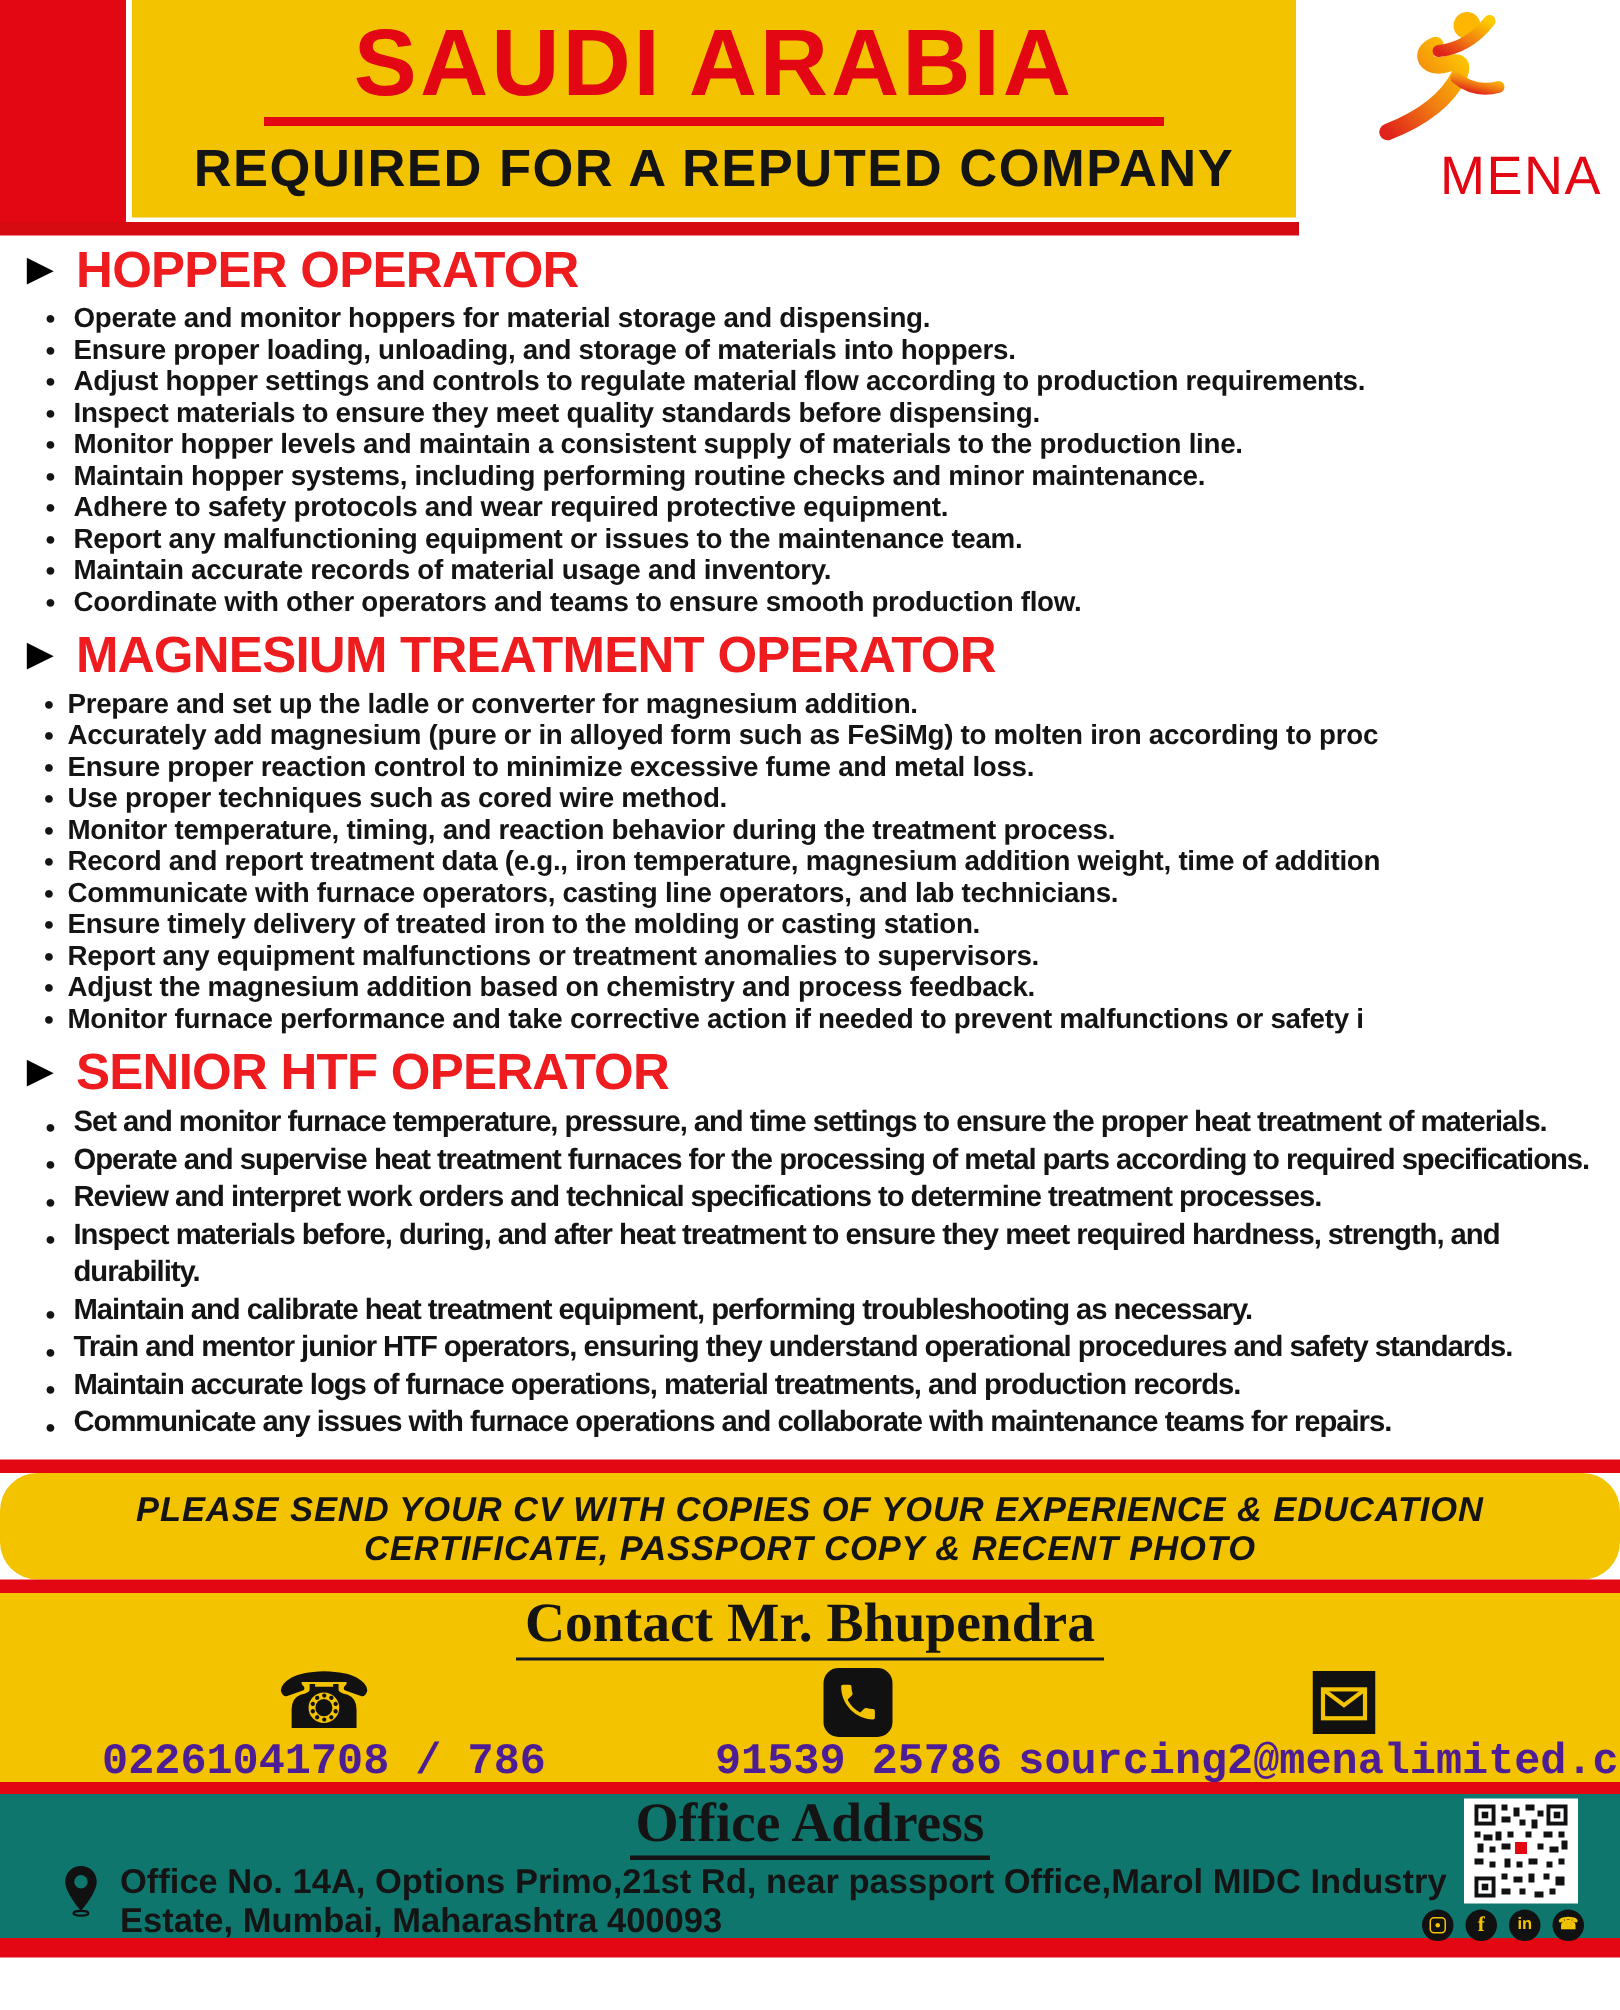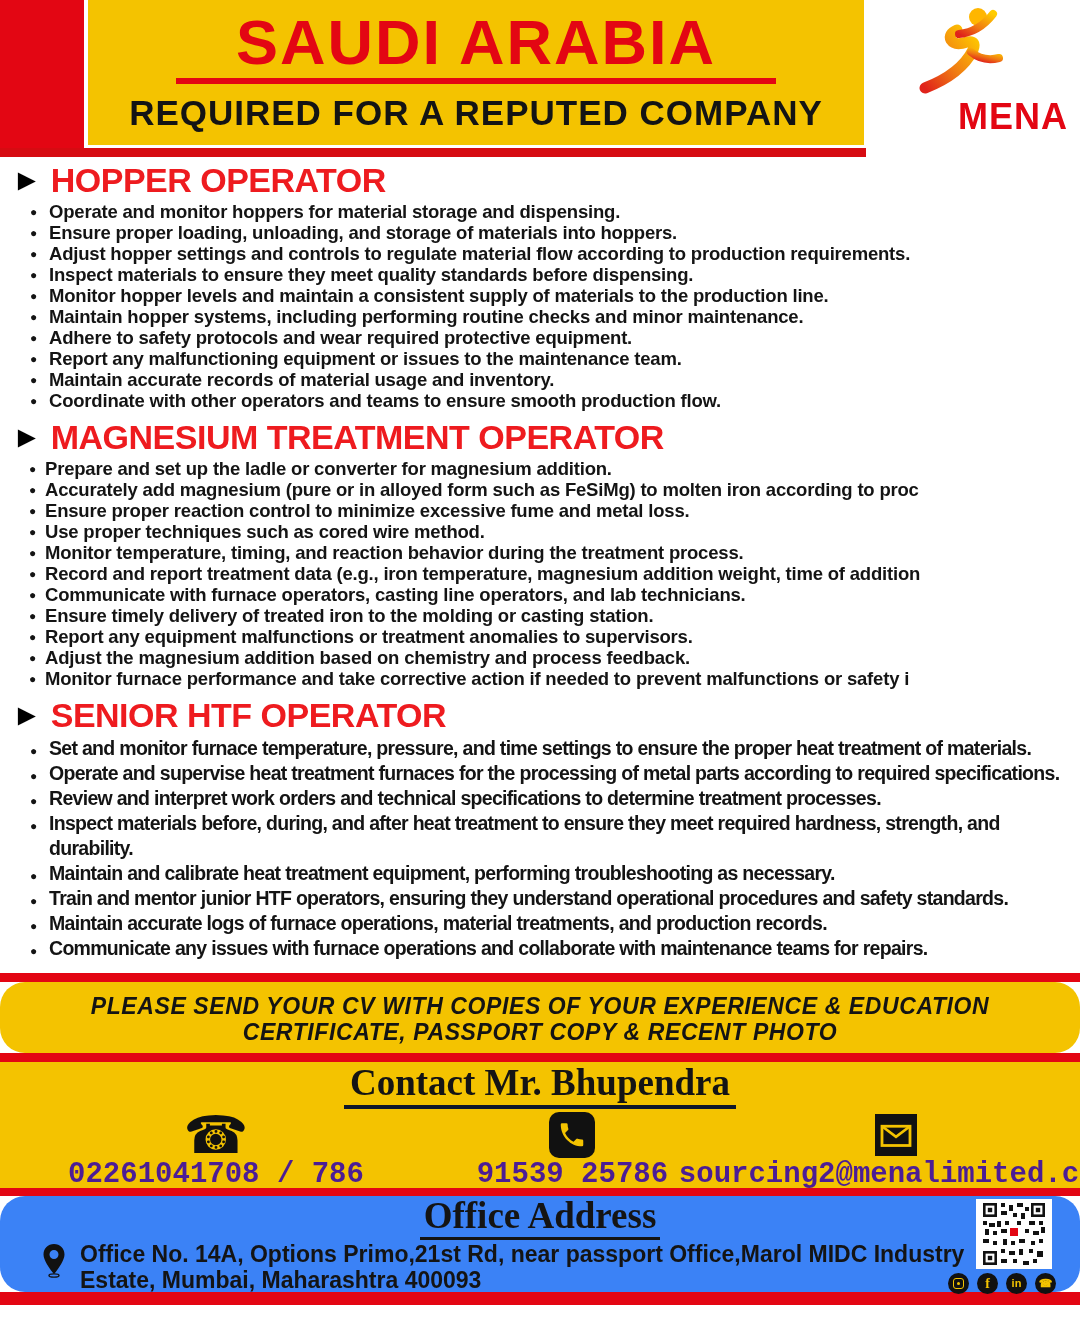--- a/index.html
+++ b/index.html
@@ -10,21 +10,21 @@
   .header { position:relative; height:148px; background:#ffffff; }
   .red-block { position:absolute; left:0; top:0; width:84px; height:148px; background:#E30613; }
   .header-yellow { position:absolute; left:88px; top:0; width:776px; height:145px;
                    background:#F4C300; text-align:center; }
   .country { font-size:63px; font-weight:800; letter-spacing:2px; color:#E30613;
              padding-top:11px; line-height:1; }
   .country-underline { height:6px; background:#E30613; width:600px; margin:4px auto 11px auto; }
   .subtitle { font-size:35px; font-weight:700; letter-spacing:1px; color:#141414; line-height:1; }
   .logo-box { position:absolute; right:0; top:0; width:212px; height:150px; background:#ffffff; }
   .mena-figure { position:absolute; left:28px; top:4px; }
-  .mena-word { position:absolute; right:12px; bottom:12px; font-size:36px; font-weight:700;
+  .mena-word { position:absolute; right:12px; bottom:12px; font-size:36px; font-weight:400;
                color:#E30613; letter-spacing:1px; }
   .header-bar { height:9px; width:866px; background:#D60B12; }
 
   
   .jobs { padding-left:12px; padding-right:0; }
   .job-heading { display:flex; align-items:center; gap:9px; margin-top:5px; margin-bottom:3px; height:36px; }
   .arrow { font-size:30px; line-height:1; color:#000; }
   .job-title { font-size:34px; font-weight:800; letter-spacing:-0.5px; color:#EE1B1F; line-height:1; }
   ul.job-list { list-style:none; padding:0 6px 0 16px; margin:0 0 8px 0; }
   ul.job-list li { position:relative; padding-left:21px; font-weight:700; color:#141414;
@@ -40,33 +40,33 @@
   .band-bar { height:9px; background:#E30613; }
   .bar-top { margin-top:12px; }
   .cv-band { background:#F4C300; height:71px; padding-top:11px; text-align:center;border-radius:25px; }
   .cv-line { font-size:23px; font-weight:700; font-style:italic; letter-spacing:0.6px;
              color:#141414; line-height:26px; }
 
   .contact { background:#F4C300; height:126px; padding-top:2px; }
   .contact-heading { text-align:center; height:46px; }
   .contact-heading span { display:inline-block; font-family:"Liberation Serif", serif;
                           font-size:37px; font-weight:700; color:#141414;
-                          border-bottom:4px solid #0f172a; padding:0 6px 2px 6px; line-height:1.05; }
+                          border-bottom:2px solid #0f172a; padding:0 6px 2px 6px; line-height:1.05; }
   .contact-row { display:flex; }
   .contact-col { display:flex; flex-direction:column; align-items:center; }
   .col-landline { width:40%; } .col-mobile { width:26%; } .col-email { width:34%; }
   .contact-icon { height:50px; display:flex; align-items:center; justify-content:center; }
   .rotary-glyph { font-size:52px; line-height:50px; color:#111; }
   .mobile-btn { width:46px; height:46px; background:#111; border-radius:10px;
                 display:flex; align-items:center; justify-content:center; }
   .contact-label { font-family:Liberation Mono, monospace; font-size:29px; font-weight:700;
                    color:#4c1d95; line-height:30px; }
 
   .sep2 { height:8px; background:#E30613; }
-  .office { position:relative; background:#3b82f6; height:96px; padding-top:1px;border-radius:25px; }
+  .office { position:relative; background:#0f766e; height:96px; padding-top:1px; }
   .office-heading { text-align:center; height:42px; }
   .office-heading span { display:inline-block; font-family:"Liberation Serif", serif;
                          font-size:37px; font-weight:700; color:#141414;
                          border-bottom:3px solid #141414; padding:0 4px 1px 4px; line-height:1.05; }
   .office-body { display:flex; align-items:flex-start; padding-left:42px; margin-top:2px; }
   .pin-wrap { margin-top:2px; }
   .address { margin-left:14px; font-size:23px; font-weight:700; color:#141414; line-height:26px; }
   .qr-box { position:absolute; right:28px; top:3px; width:76px; height:70px; background:#fff; padding:2px; }
   .qr-box svg { width:100%; height:100%; display:block; }
   .socials { position:absolute; right:24px; top:77px; display:flex; gap:8px; }

